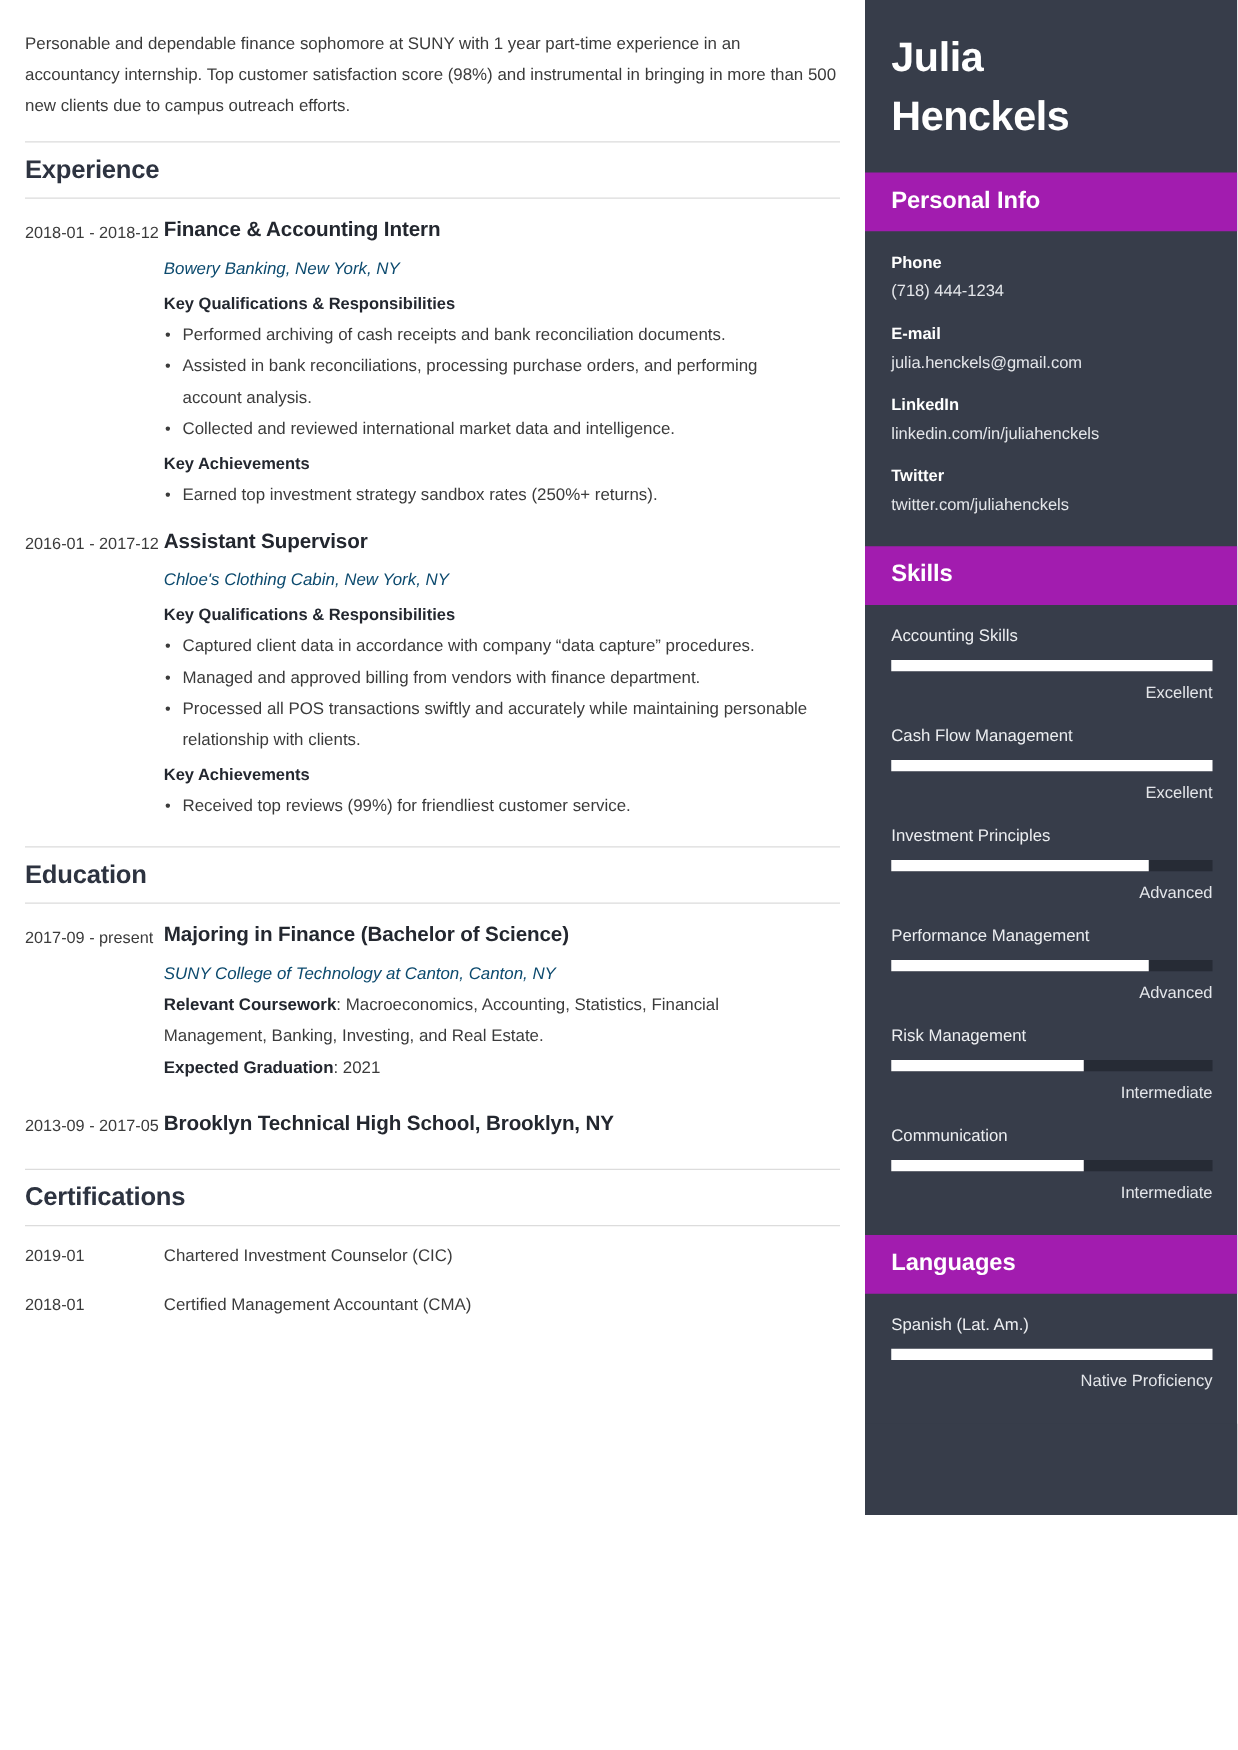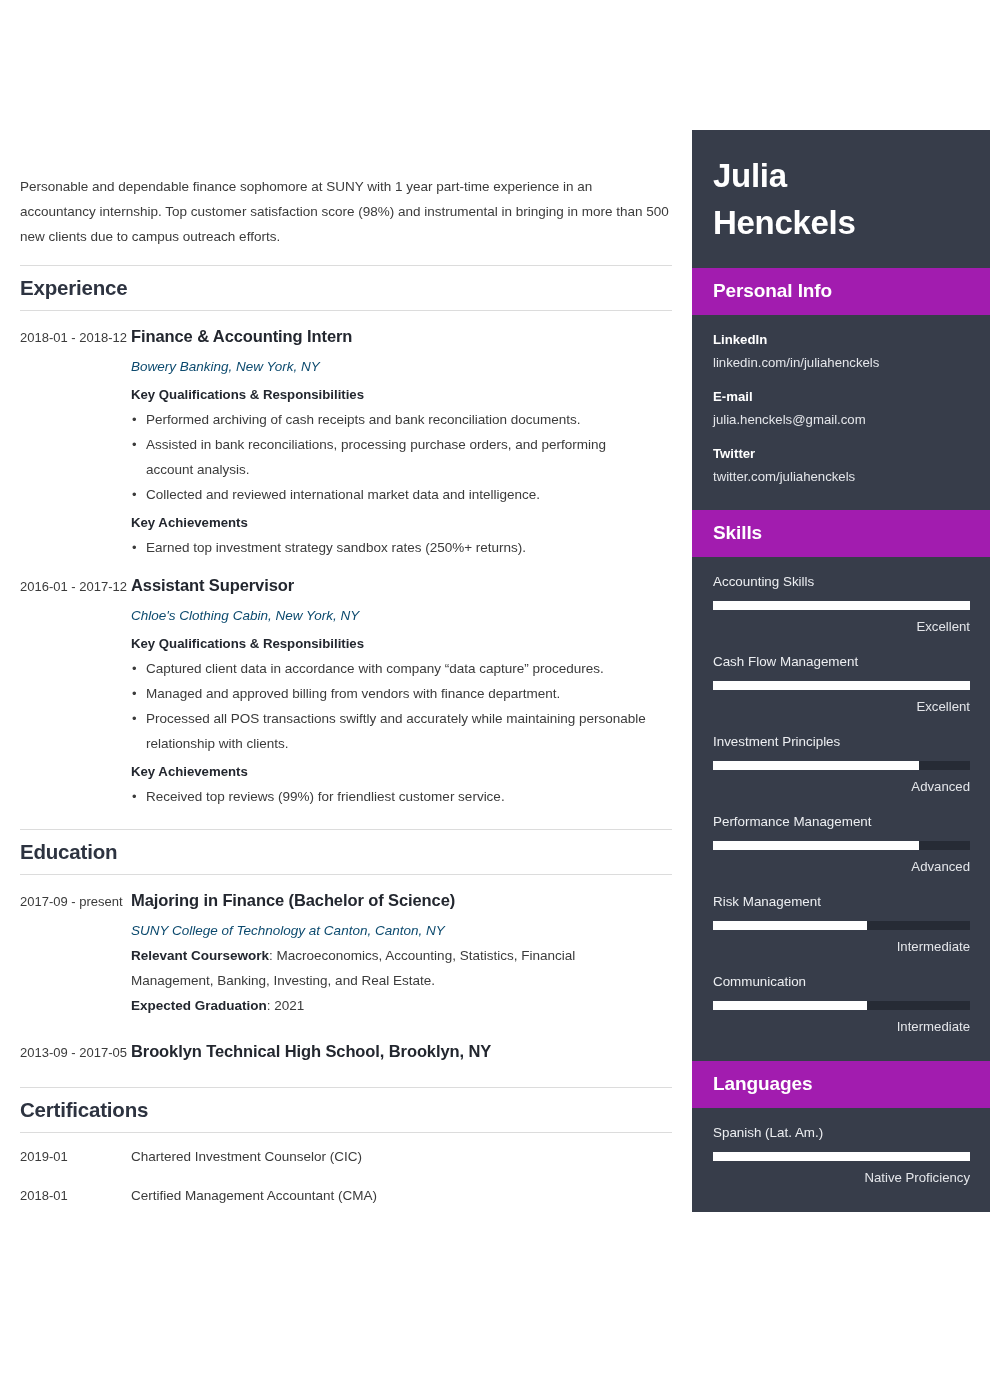--- a/index.html
+++ b/index.html
@@ -12,21 +12,20 @@
     -webkit-font-smoothing: antialiased;
   }
 
   .page {
     position: relative;
     width: 990px;
     height: 1212px;
     display: flex;
     background: #ffffff;
     overflow: hidden;
-    align-items: flex-end;
   }
 
   
   .main {
     width: 692px;
     min-width: 692px;
     padding: 22px 20px 0 20px;
     background: #ffffff;
   }
 
@@ -328,28 +327,32 @@
     <div class="side-head">
       <div class="side-name">
         <div>Julia</div>
         <div>Henckels</div>
       </div>
     </div>
 
     <div class="side-bar-title">Personal Info</div>
     <div class="side-block">
       <div class="info-item">
-        <div class="info-label">LinkedIn</div>
-        <div class="info-value">linkedin.com/in/juliahenckels</div>
+        <div class="info-label">Phone</div>
+        <div class="info-value">(718) 444-1234</div>
       </div>
       <div class="info-item">
         <div class="info-label">E-mail</div>
         <div class="info-value">julia.henckels@gmail.com</div>
       </div>
       <div class="info-item">
+        <div class="info-label">LinkedIn</div>
+        <div class="info-value">linkedin.com/in/juliahenckels</div>
+      </div>
+      <div class="info-item">
         <div class="info-label">Twitter</div>
         <div class="info-value">twitter.com/juliahenckels</div>
       </div>
     </div>
 
     <div class="side-bar-title">Skills</div>
     <div class="side-block">
       <div class="skill">
         <div class="skill-name">Accounting Skills</div>
         <div class="bar-track">

